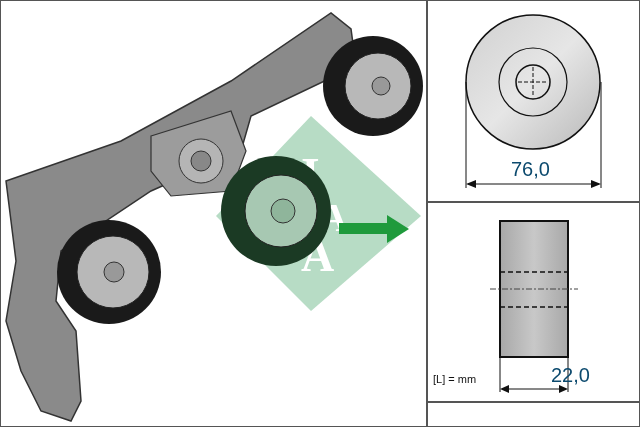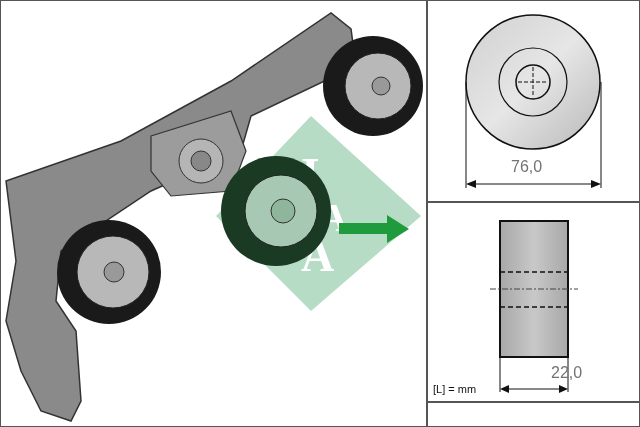--- a/index.html
+++ b/index.html
@@ -2,21 +2,21 @@
 <html><head>
 <meta charset="utf-8">
 <style>
   html,body{margin:0;padding:0;background:#fff;}
   body{width:640px;height:427px;position:relative;overflow:hidden;font-family:"Liberation Sans",sans-serif;}
   .frame{position:absolute;left:0;top:0;width:638px;height:425px;border:1px solid #555;}
   .left{position:absolute;left:1px;top:1px;width:425px;height:425px;}
   .vdiv{position:absolute;left:426px;top:0;width:2px;height:427px;background:#555;}
   .hdiv1{position:absolute;left:426px;top:201px;width:214px;height:2px;background:#555;}
   .hdiv2{position:absolute;left:426px;top:401px;width:214px;height:2px;background:#555;}
-  .dim{position:absolute;color:#737373;font-size:16px;text-align:right;}
+  .dim{position:absolute;color:#0c4a6e;font-size:20px;text-align:right;}
   .unit{position:absolute;color:#111;font-size:11px;}
   svg{position:absolute;left:0;top:0;}
 </style>
 </head>
 <body>
 
 <div class="frame"></div>
 
 <div class="left">
 <svg width="425" height="425" viewBox="0 0 425 425">
@@ -92,14 +92,14 @@
   <line x1="490" y1="289" x2="578" y2="289" stroke="#444" stroke-dasharray="6,2,2,2"></line>
   <line x1="500" y1="357" x2="500" y2="392" stroke="#111"></line>
   <line x1="568" y1="357" x2="568" y2="392" stroke="#111"></line>
   <line x1="502" y1="389" x2="566" y2="389" stroke="#111"></line>
   <polygon points="500,389 509,385 509,393" fill="#111"></polygon>
   <polygon points="568,389 559,385 559,393" fill="#111"></polygon>
 </svg>
 
 <div class="dim" style="left:511px;top:158px;">76,0</div>
 <div class="dim" style="left:511px;top:364px;margin-left:40px;">22,0</div>
-<div class="unit" style="left:433px;top:383px;">[L] = mm</div>
+<div class="unit" style="left:433px;top:373px;">[L] = mm</div>
 <div class="unit" style="left:500px;top:408px;color:#ddd;"></div>
 
 </body></html>

